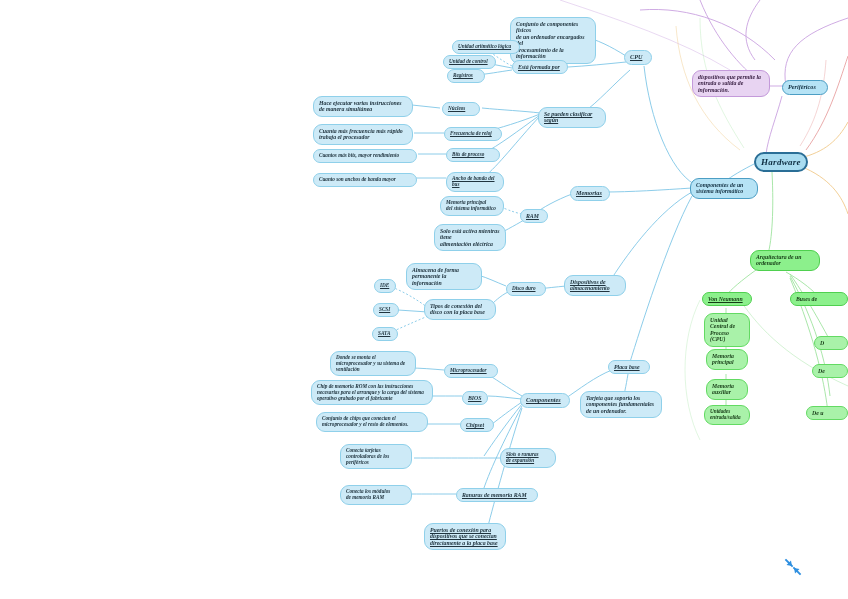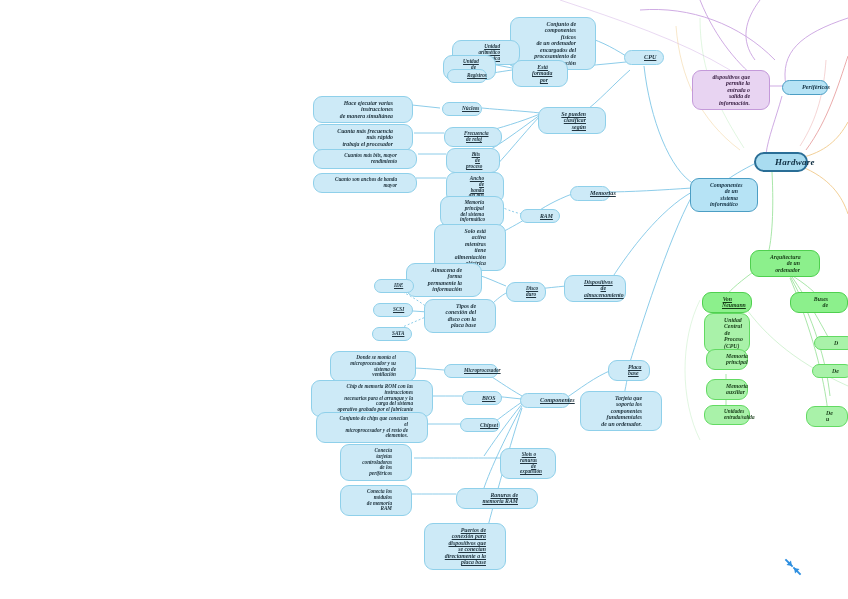--- a/index.html
+++ b/index.html
@@ -9,24 +9,24 @@
     font-family:"Liberation Serif", serif;
     overflow:hidden;
     position:relative;
   }
   #canvas{position:absolute;inset:0;width:848px;height:599px;}
   #edges{position:absolute;left:0;top:0;width:848px;height:599px;pointer-events:none;}
 
   .node{
     position:absolute;
     box-sizing:border-box;
-    text-align:right;
+    text-align:left;
     line-height:1.12;
     border-radius:9px;
-    padding:3px 19px;
+    padding:3px 5px;
     font-style:italic;
     font-weight:bold;
     white-space:pre-line;
   }
 
   
   .blue{
     background:#cdeaf7;
     border:1px solid #8fd0ea;
     color:#20343f;

